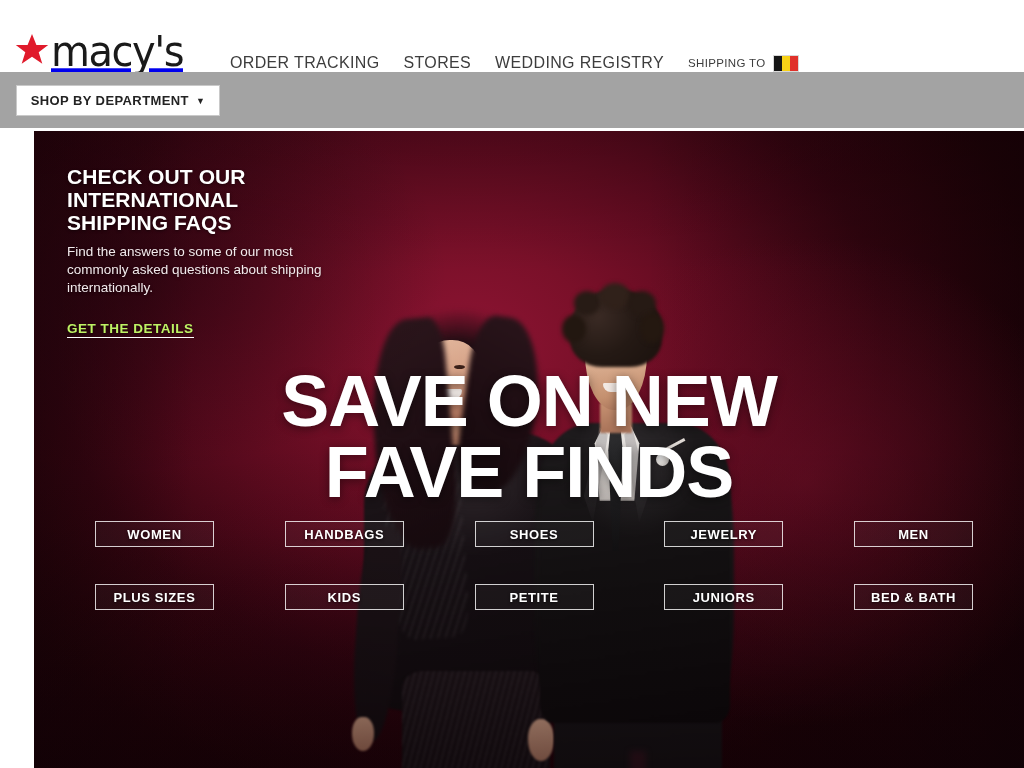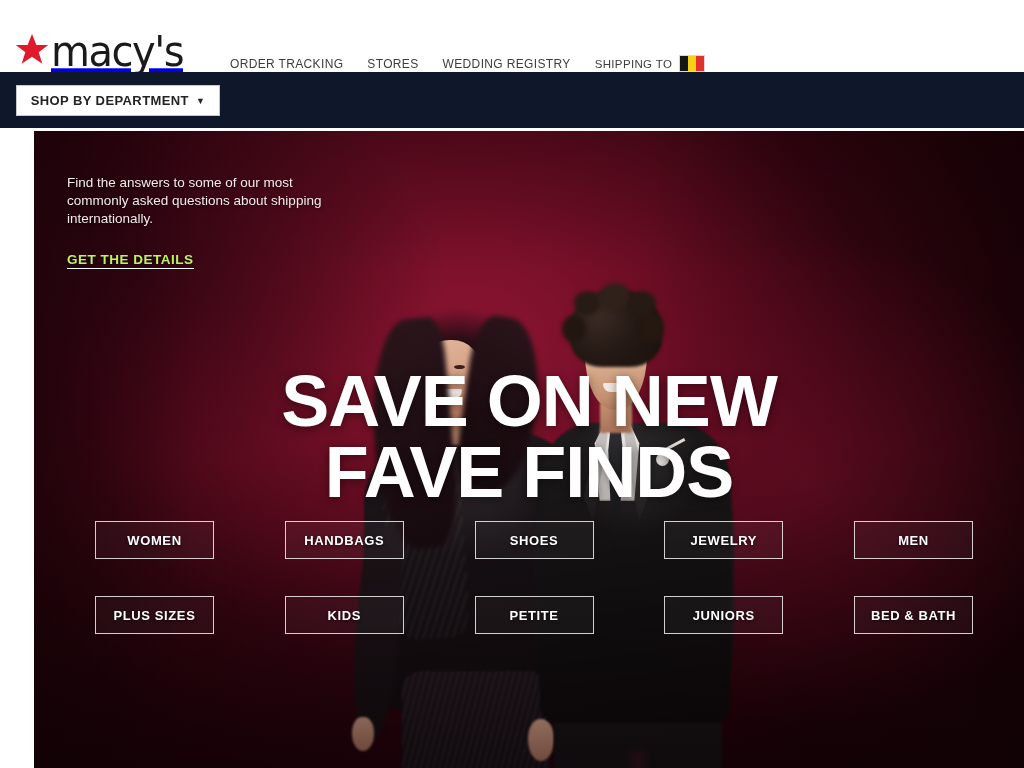--- a/index.html
+++ b/index.html
@@ -52,21 +52,21 @@
     transform: scaleY(1.08);
   }
 
   .util-links {
     display: flex;
     align-items: center;
     margin-left: 47px;
     gap: 0;
   }
   .util-link {
-    font-size: 12px;
+    font-size: 16px;
     letter-spacing: 0.35px;
     color: #3d3d3d;
     text-decoration: none;
     white-space: nowrap;
     margin-right: 24px;
     cursor: pointer;
   }
   .util-link:last-child { margin-right: 0; }
   .shipping-to {
     display: flex;
@@ -84,21 +84,21 @@
     border: 1px solid #d8d8d8;
     overflow: hidden;
   }
   .flag span { display: block; height: 100%; flex: 1 1 auto; }
 
   
   .nav-row {
     position: absolute;
     left: 0; top: 72px;
     width: 1024px; height: 56px;
-    background: #0f172a;
+    background: #a3a3a3;
   }
 
   .shop-dept-btn {
     position: absolute;
     left: 16px; top: 13px;
     width: 204px; height: 31px;
     border: 1px solid #c9c9c9;
     background: #ffffff;
     display: flex;
     align-items: center;
@@ -484,21 +484,21 @@
     display: flex;
     flex-direction: column;
     gap: 37px;
   }
   .cat-row {
     display: flex;
     justify-content: space-between;
     width: 878px;
   }
   .cat-btn {
-    width: 119px; height: 38px;
+    width: 119px; height: 26px;
     border: 1px solid rgba(255,255,255,0.80);
     background: rgba(255,255,255,0.04);
     display: flex;
     align-items: center;
     justify-content: center;
     color: #ffffff;
     font-size: 13px;
     font-weight: bold;
     letter-spacing: 0.6px;
     cursor: pointer;
@@ -599,20 +599,21 @@
     <div class="m-curl-a"></div>
     <div class="m-curl-b"></div>
     <div class="m-curl-c"></div>
     <div class="m-curl-d"></div>
     <div class="m-curl-e"></div>
   </div>
 
   <div class="hero-vignette"></div>
 
   <div class="promo">
+    <div class="promo-title">CHECK OUT OUR INTERNATIONAL SHIPPING FAQS</div>
     <div class="promo-body">Find the answers to some of our most commonly asked questions about shipping internationally.</div>
     <a class="promo-cta" href="#">GET THE DETAILS</a>
   </div>
 
   <div class="headline">
     <span>SAVE ON NEW</span>
     <span>FAVE FINDS</span>
   </div>
 
   <div class="cats">

